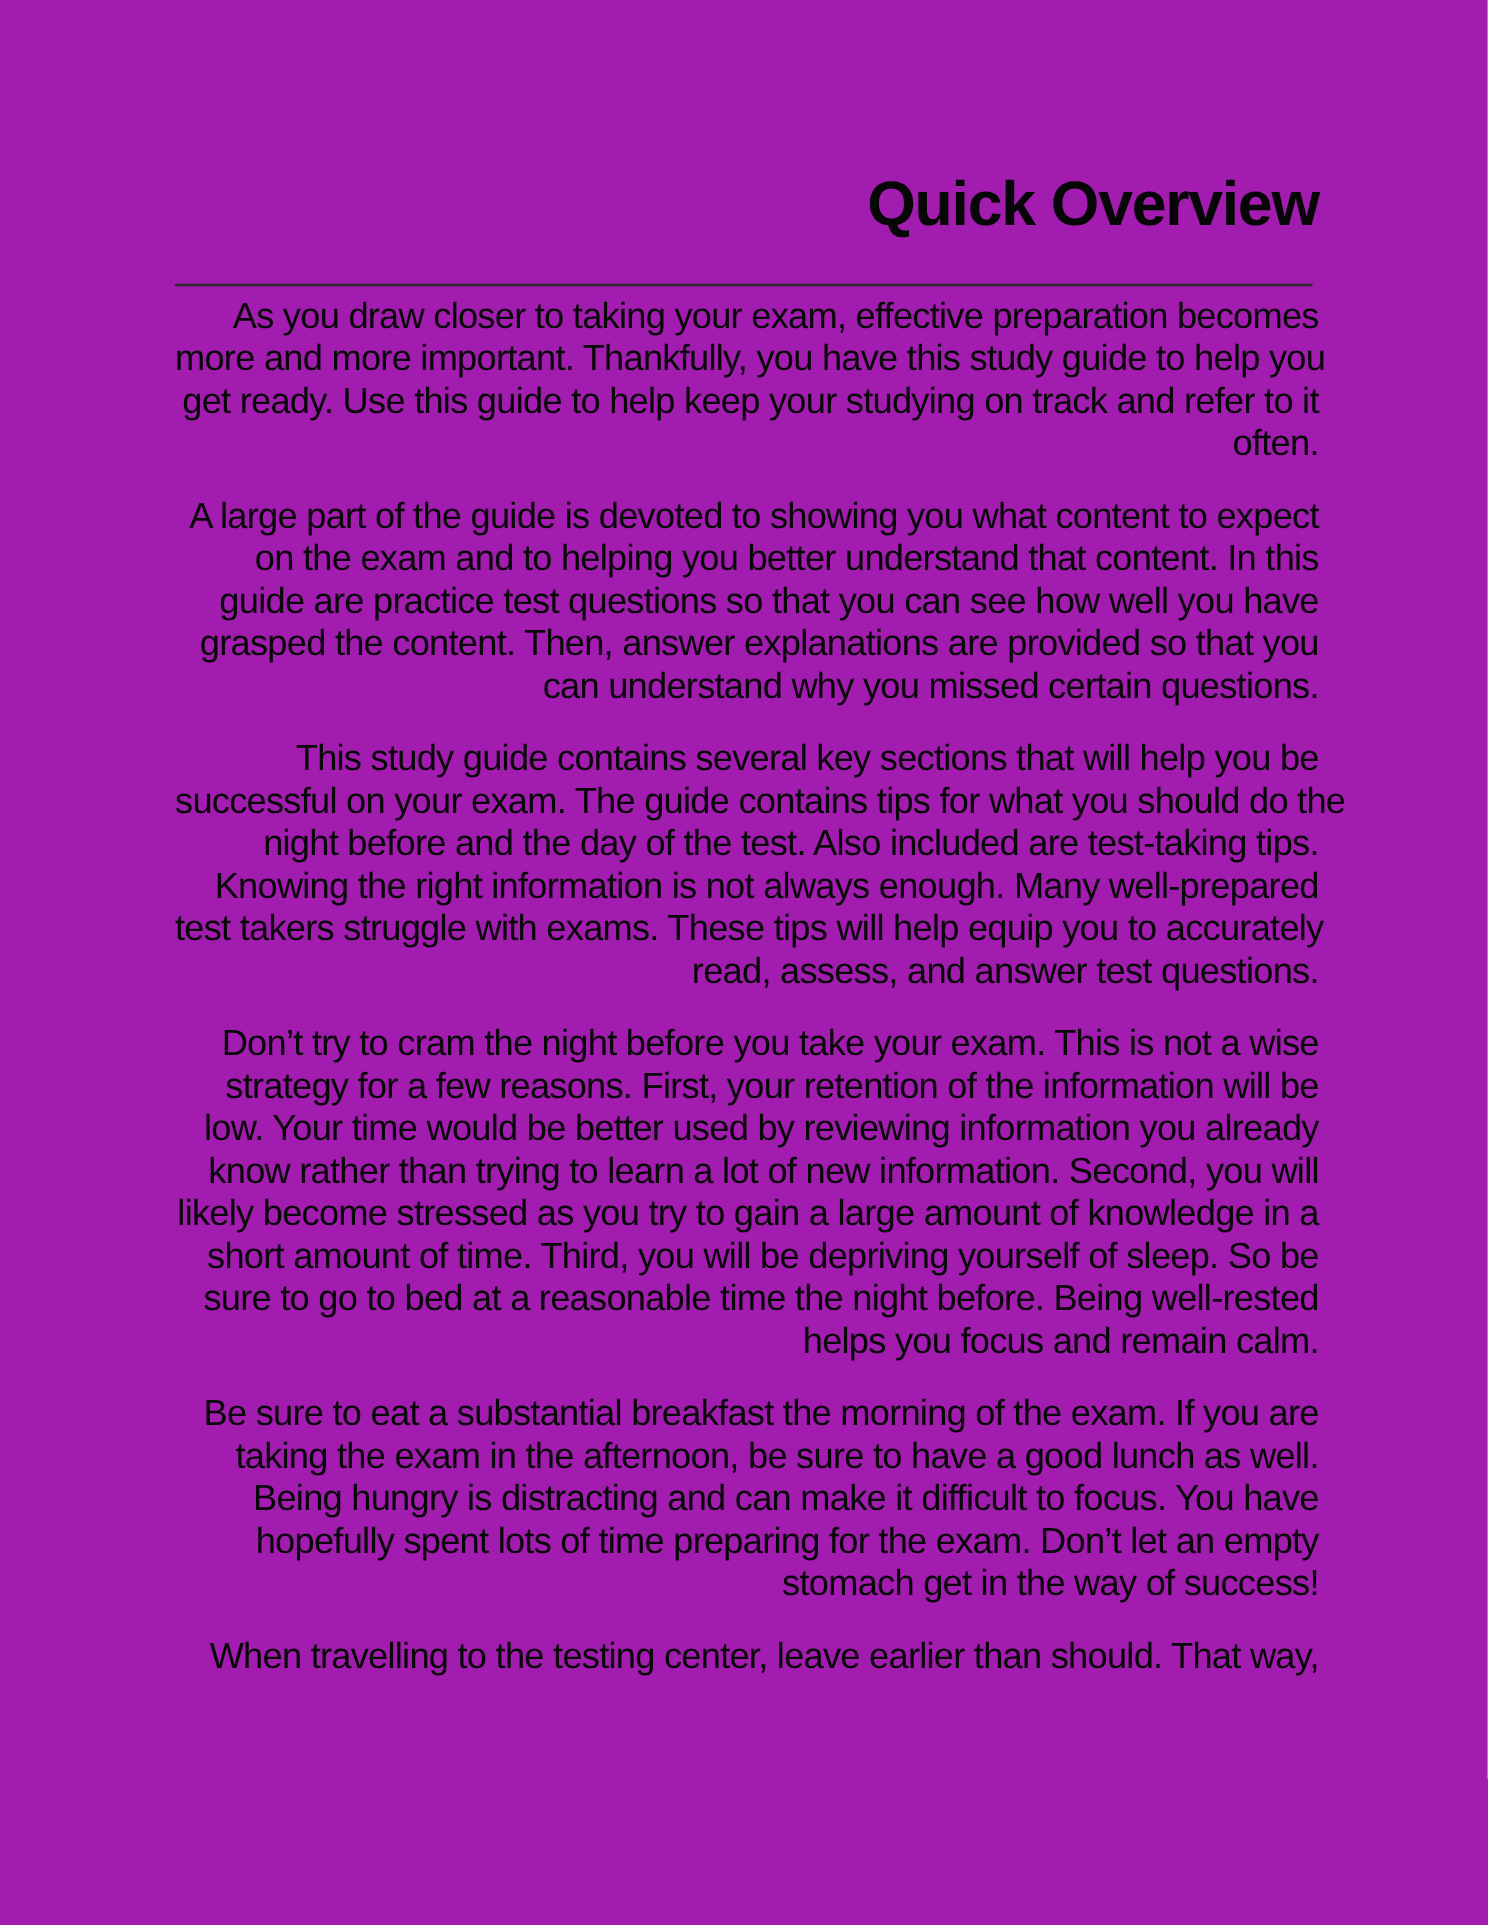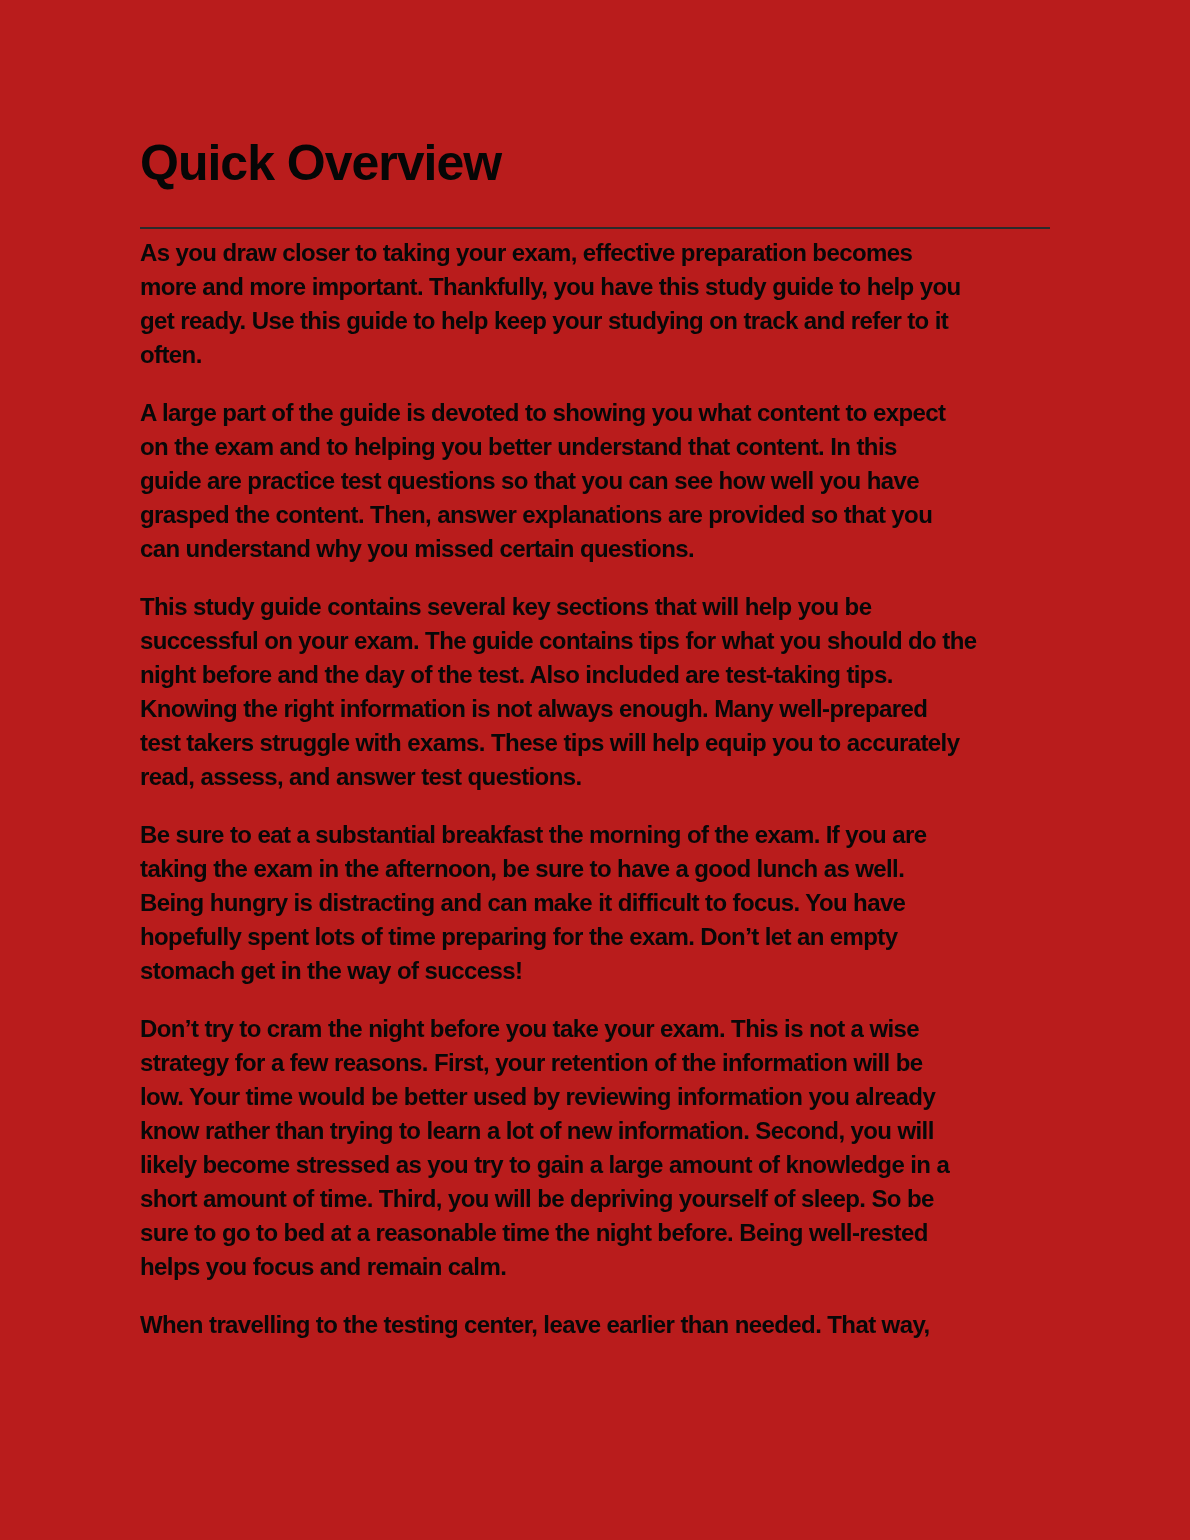--- a/index.html
+++ b/index.html
@@ -11,46 +11,46 @@
     width: 1190px;
     height: 1540px;
     overflow: hidden;
     color: #000000;
   }
   .doc-page {
     box-sizing: border-box;
     width: 1190px;
     height: 1540px;
     padding: 133px 135px 0 140px;
-    background: #b91c1c;
+    background: #a21caf;
+    text-align: right;
   }
   .doc-title {
     font-family: "Liberation Sans", sans-serif;
     font-weight: bold;
     font-size: 50px;
     line-height: 60px;
     letter-spacing: -1px;
     color: #060606;
     margin: 0 0 34px 0;
   }
   .title-divider {
     border: none;
     border-top: 2px solid #2b2b2b;
     width: 910px;
     margin: 0 0 7px 0;
   }
   .doc-body p {
     font-family: "Liberation Sans", sans-serif;
-    font-size: 24px;
+    font-size: 29px;
     line-height: 34px;
     letter-spacing: -0.6px;
     color: #080808;
     margin: 0 0 24px 0;
     white-space: pre;
-    font-weight: bold;
   }
 </style>
 </head>
 <body>
 
 <div class="doc-page">
   <h1 class="doc-title">Quick Overview</h1>
 
   <hr class="title-divider">
 
@@ -63,28 +63,28 @@
 on the exam and to helping you better understand that content. In this
 guide are practice test questions so that you can see how well you have
 grasped the content. Then, answer explanations are provided so that you
 can understand why you missed certain questions.</p>
     <p>This study guide contains several key sections that will help you be
 successful on your exam. The guide contains tips for what you should do the
 night before and the day of the test. Also included are test-taking tips.
 Knowing the right information is not always enough. Many well-prepared
 test takers struggle with exams. These tips will help equip you to accurately
 read, assess, and answer test questions.</p>
-    <p>Be sure to eat a substantial breakfast the morning of the exam. If you are
-taking the exam in the afternoon, be sure to have a good lunch as well.
-Being hungry is distracting and can make it difficult to focus. You have
-hopefully spent lots of time preparing for the exam. Don’t let an empty
-stomach get in the way of success!</p>
     <p>Don’t try to cram the night before you take your exam. This is not a wise
 strategy for a few reasons. First, your retention of the information will be
 low. Your time would be better used by reviewing information you already
 know rather than trying to learn a lot of new information. Second, you will
 likely become stressed as you try to gain a large amount of knowledge in a
 short amount of time. Third, you will be depriving yourself of sleep. So be
 sure to go to bed at a reasonable time the night before. Being well-rested
 helps you focus and remain calm.</p>
-    <p>When travelling to the testing center, leave earlier than needed. That way,</p>
+    <p>Be sure to eat a substantial breakfast the morning of the exam. If you are
+taking the exam in the afternoon, be sure to have a good lunch as well.
+Being hungry is distracting and can make it difficult to focus. You have
+hopefully spent lots of time preparing for the exam. Don’t let an empty
+stomach get in the way of success!</p>
+    <p>When travelling to the testing center, leave earlier than should. That way,</p>
   </div>
 </div>
 
 </body></html>

